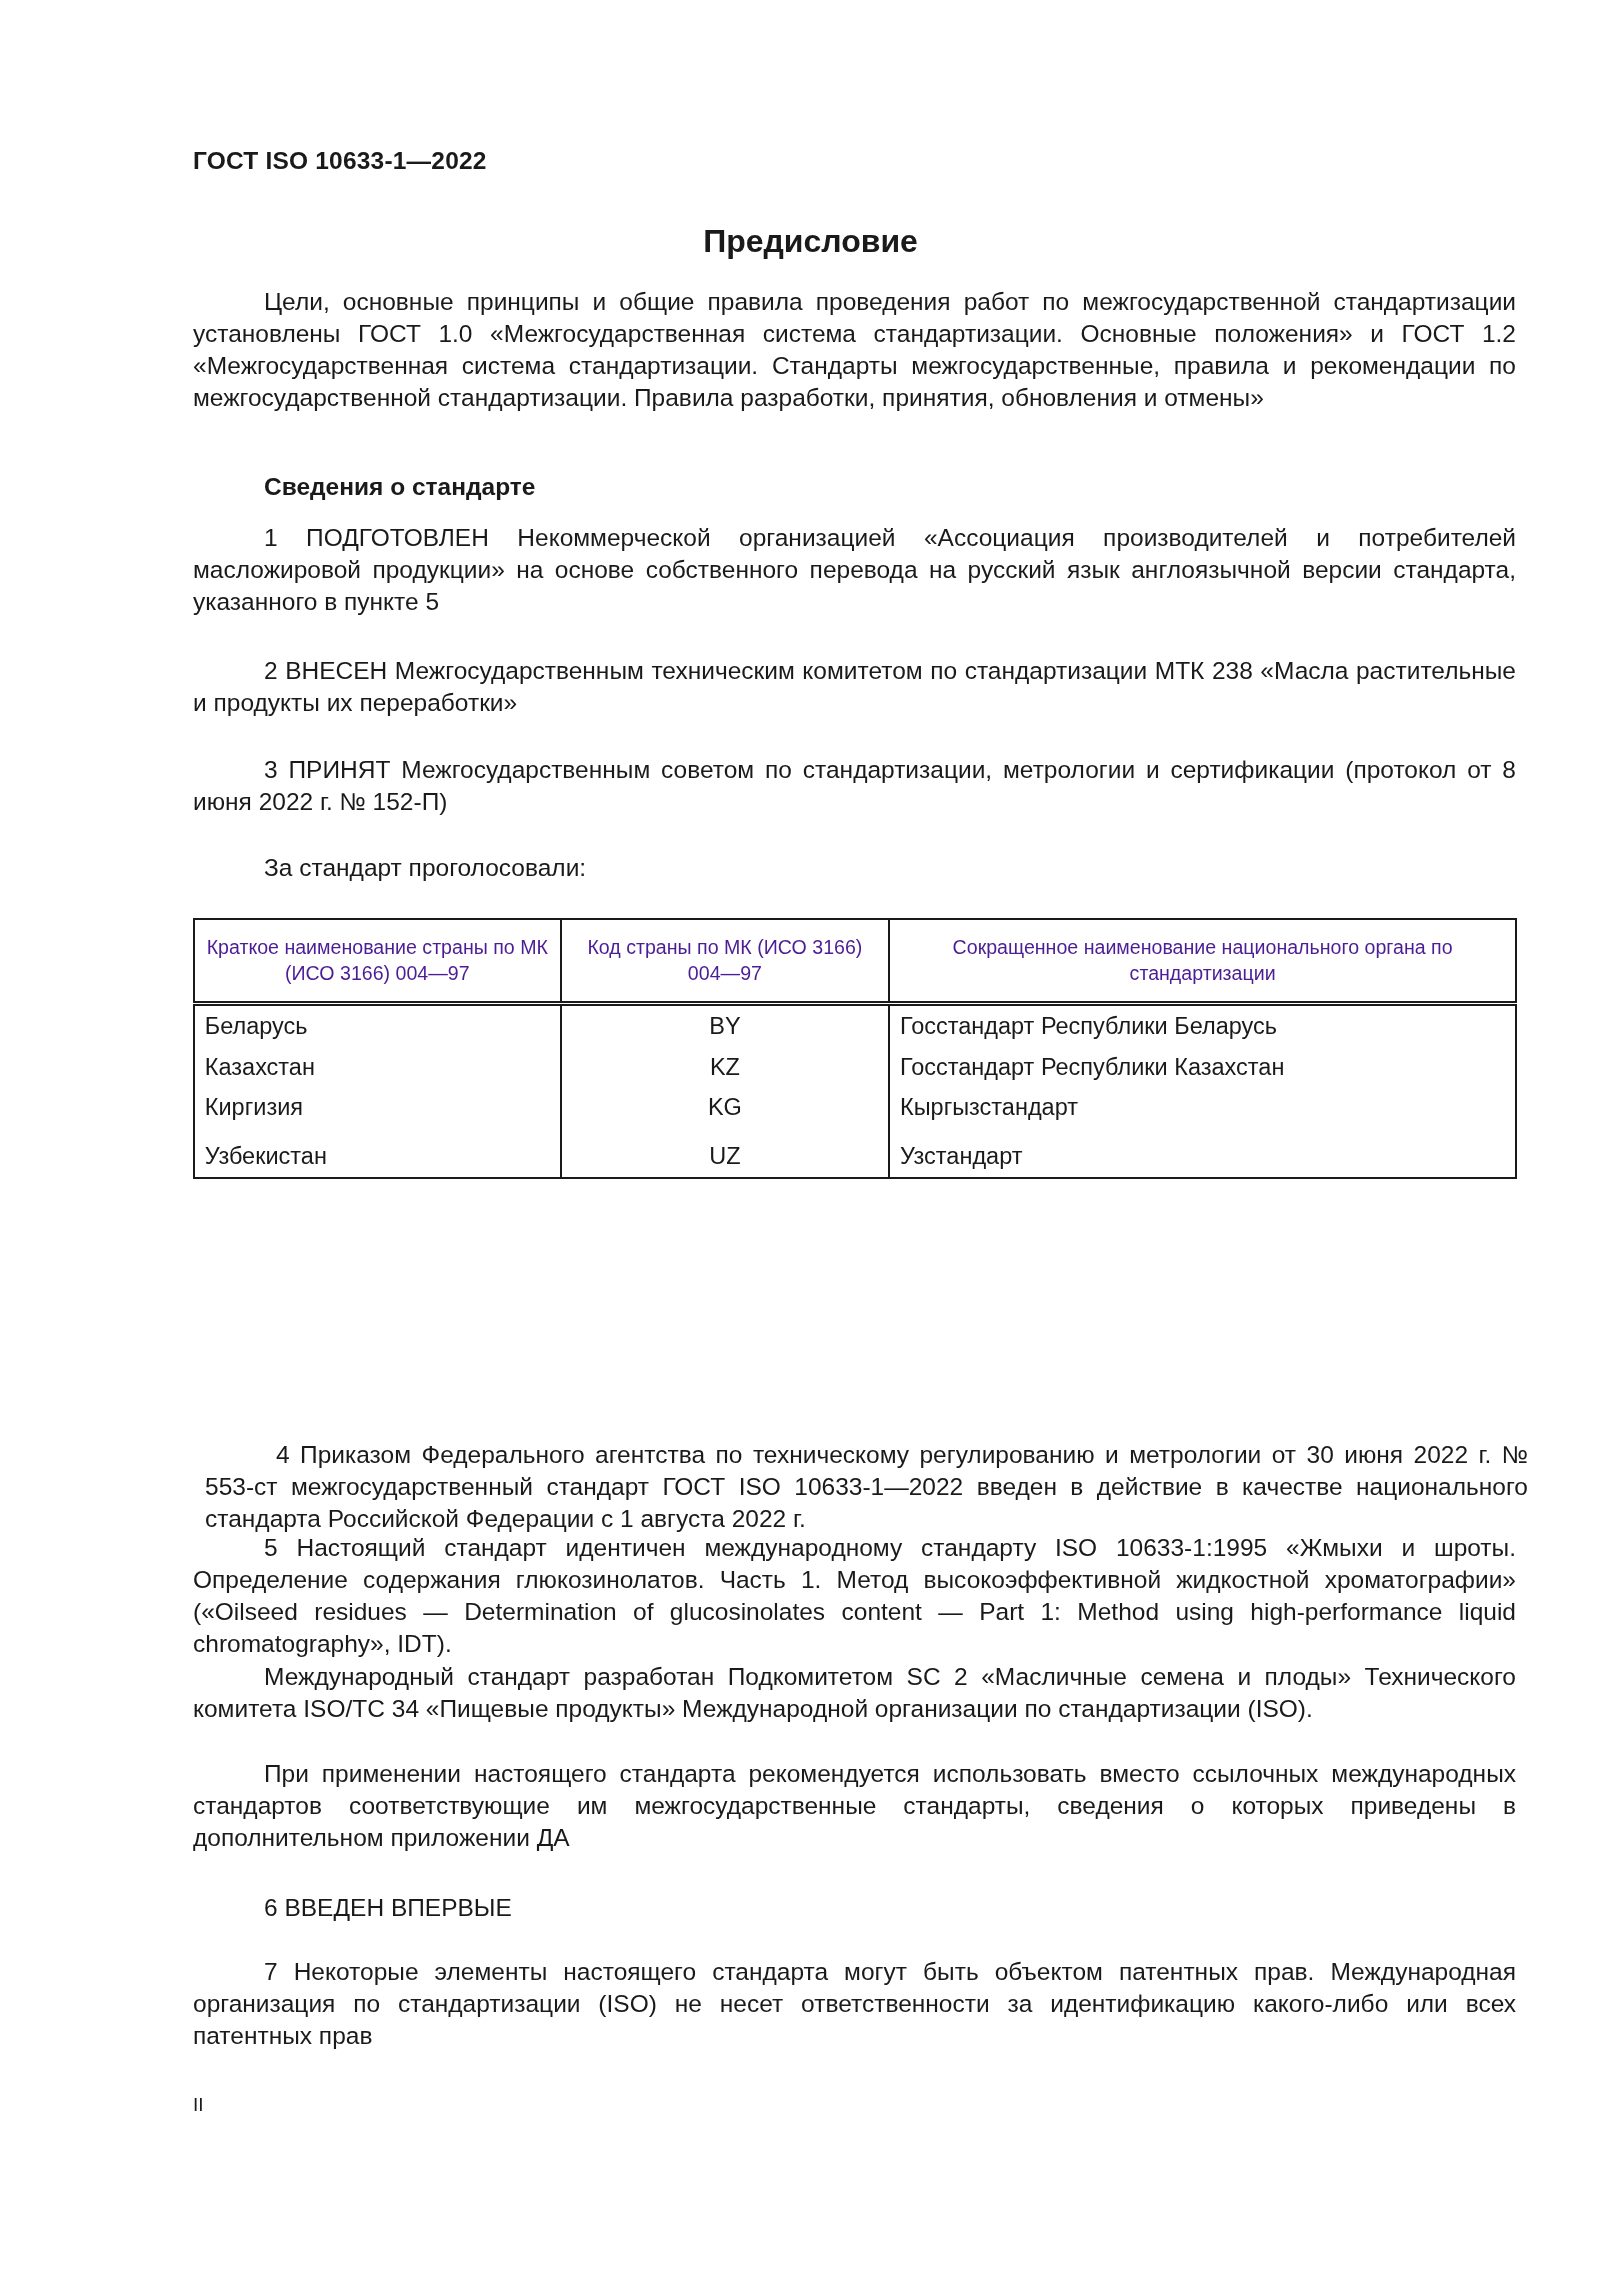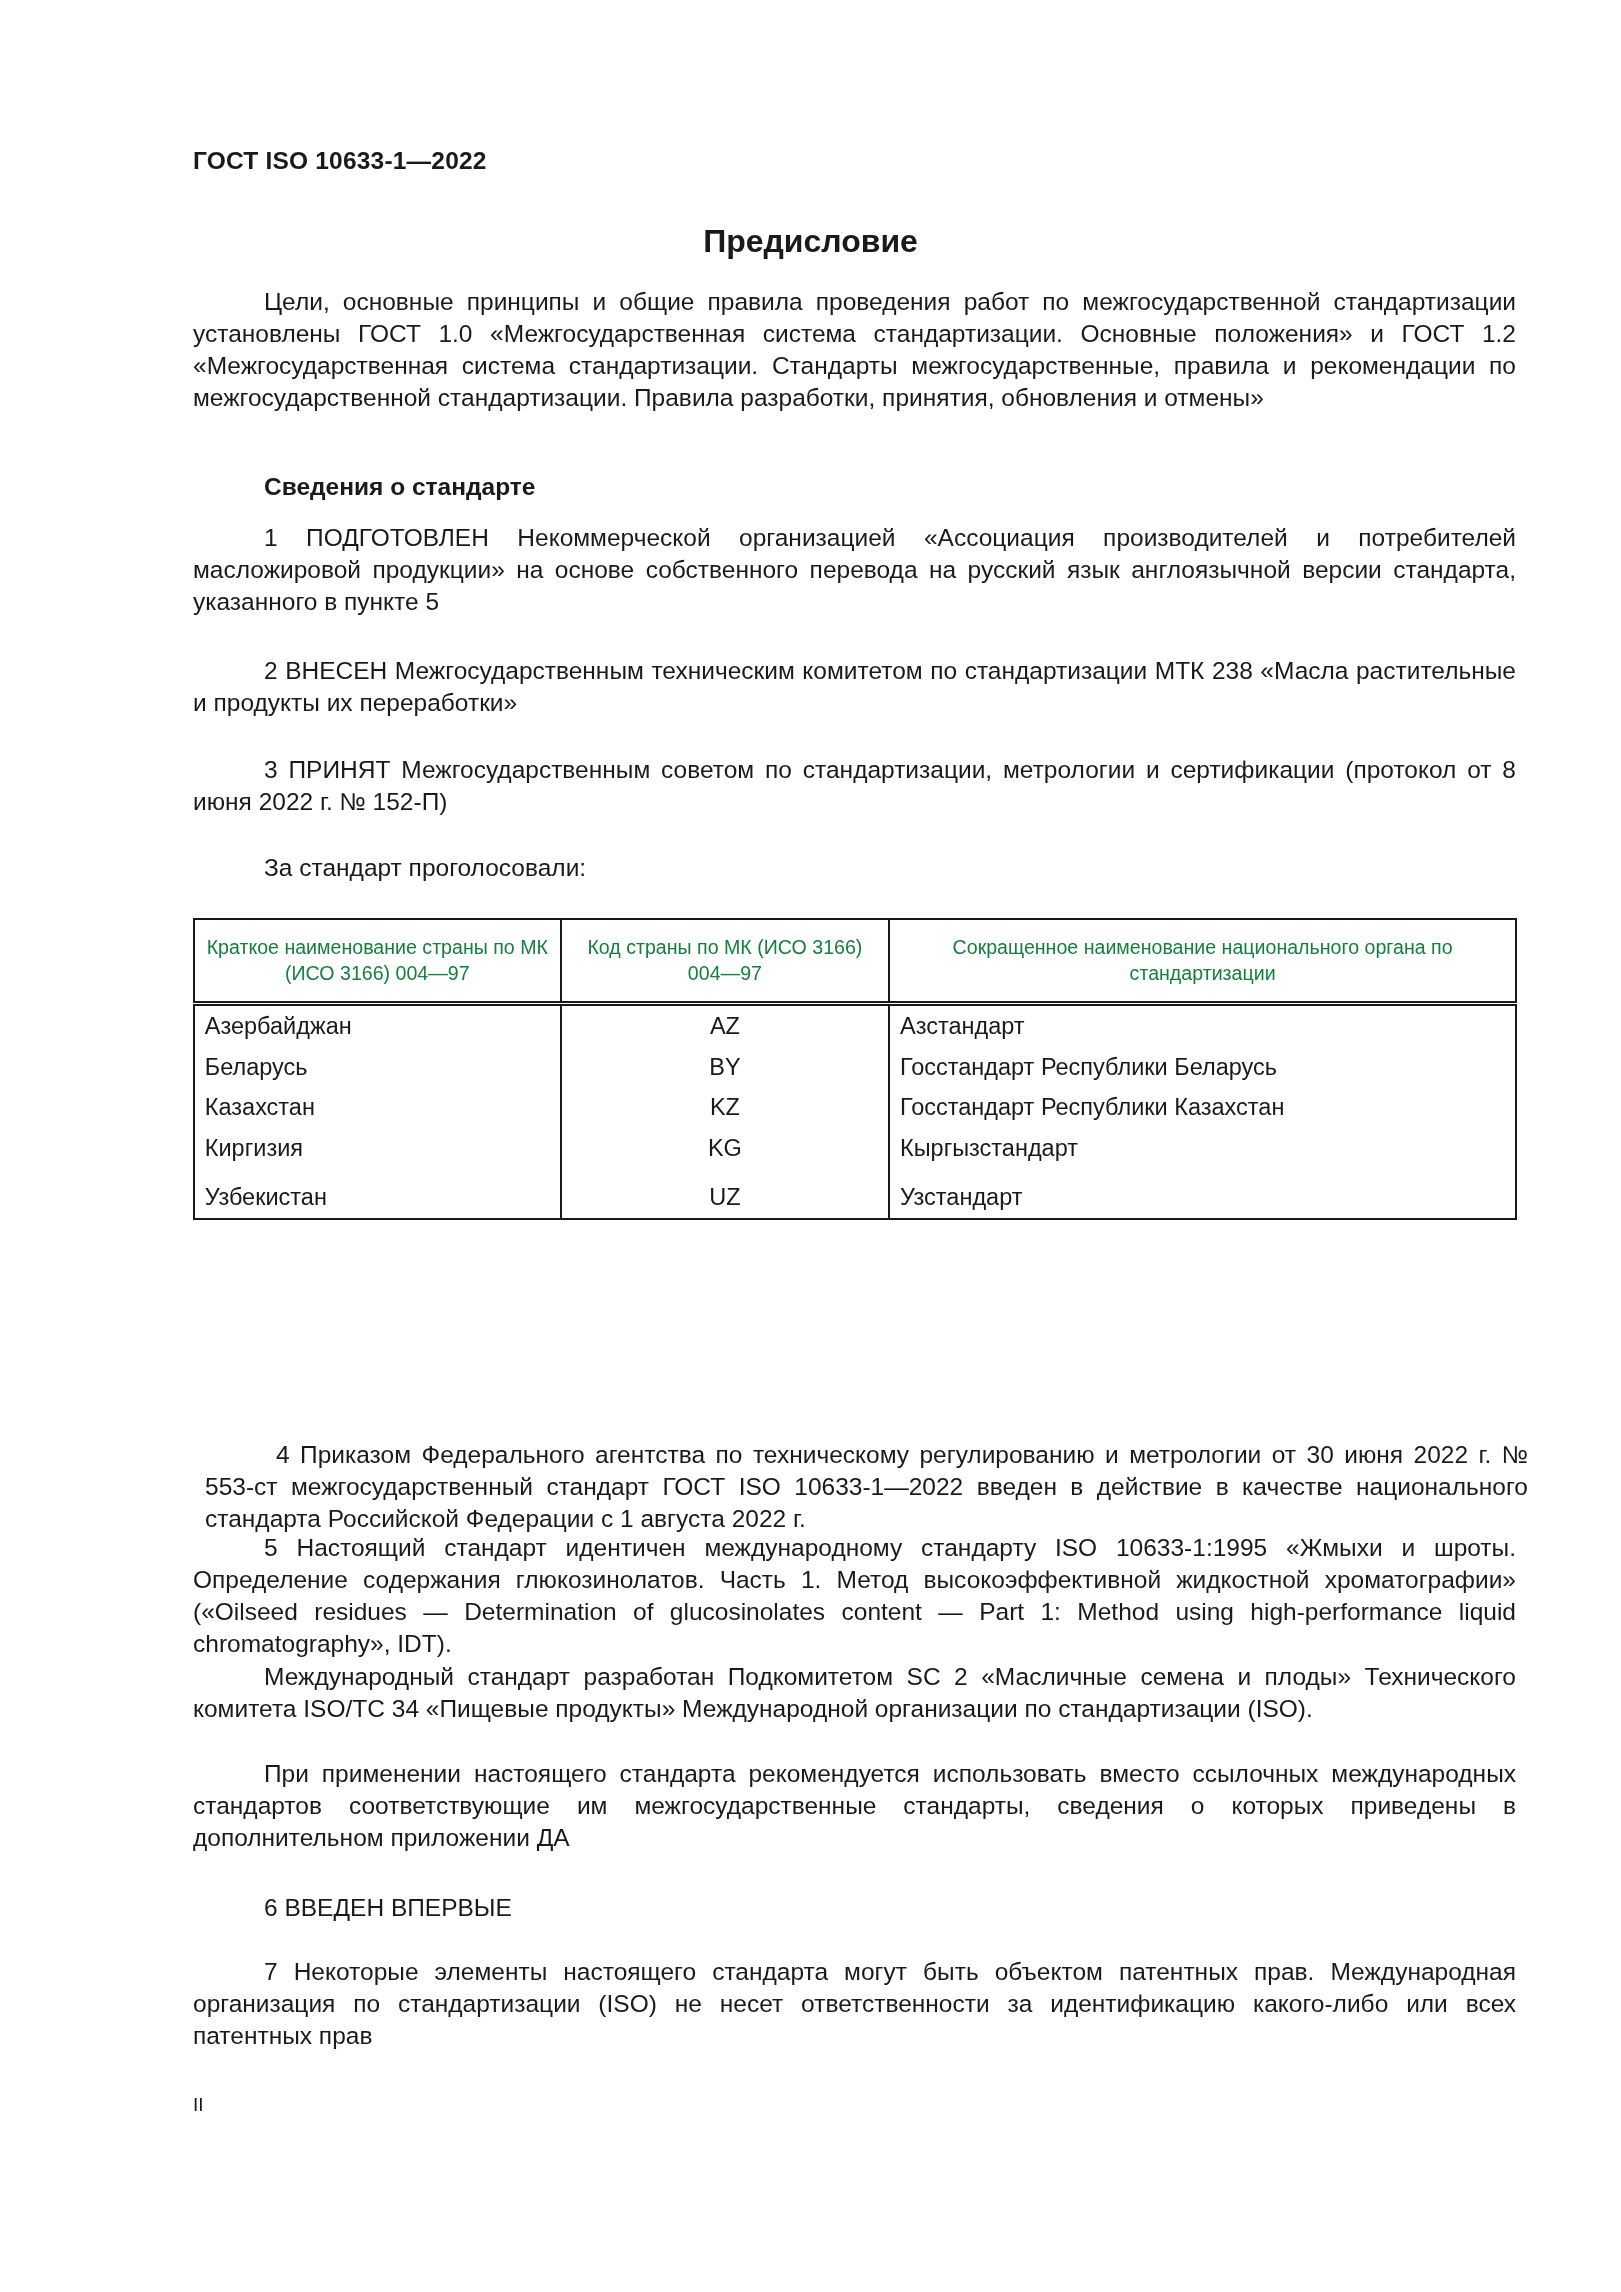--- a/index.html
+++ b/index.html
@@ -8,21 +8,21 @@
   .abs { position: absolute; }
   .hdr { left: 193px; top: 147px; font-size: 24.5px; font-weight: bold; letter-spacing: 0.2px; }
   .title { left: 0; width: 1621px; top: 223px; text-align: center; font-size: 32px; font-weight: bold; }
   .para { position: absolute; left: 193px; width: 1323px; font-size: 24.5px; line-height: 32px;
           text-align: justify; text-indent: 71px; margin: 0; }
   .subhead { position: absolute; left: 264px; font-size: 24.5px; font-weight: bold; }
   table.votes { position: absolute; left: 193px; top: 918px; width: 1324px; border-collapse: collapse;
                 font-size: 23.5px; border: 2.9px solid #1a1a1a; }
   table.votes th { font-weight: normal; font-size: 19.6px; line-height: 25.5px; text-align: center;
                    height: 81px; padding: 0 7.8px; border-right: 2.9px solid #1a1a1a;
-                   border-bottom: 5.9px double #1a1a1a; vertical-align: middle; color: #15803d; }
+                   border-bottom: 5.9px double #1a1a1a; vertical-align: middle; color: #4c1d95; }
   table.votes th:last-child { border-right: none; }
   table.votes td { border-right: 2.9px solid #1a1a1a; vertical-align: top; padding: 5.9px 9.8px 5.9px 9.8px;
                    line-height: 29px; }
   table.votes td:last-child { border-right: none; text-align: justify; }
   table.votes td.code { text-align: center; }
   .c1 { width: 349px; } .c2 { width: 311px; }
   .pgnum { left: 193px; top: 2094px; font-size: 19px; }
 </style>
 </head>
 <body>
@@ -41,25 +41,20 @@
 
 <table class="votes">
   <thead>
     <tr>
       <th class="c1">Краткое наименование страны по МК (ИСО 3166) 004—97</th>
       <th class="c2">Код страны по  МК (ИСО 3166) 004—97</th>
       <th>Сокращенное наименование национального органа по  стандартизации</th>
     </tr>
   </thead>
   <tbody>
-    <tr>
-      <td>Азербайджан</td>
-      <td class="code">AZ</td>
-      <td>Азстандарт</td>
-    </tr>
     <tr>
       <td>Беларусь</td>
       <td class="code">BY</td>
       <td>Госстандарт Республики Беларусь</td>
     </tr>
     <tr>
       <td>Казахстан</td>
       <td class="code">KZ</td>
       <td>Госстандарт Республики Казахстан</td>
     </tr>

